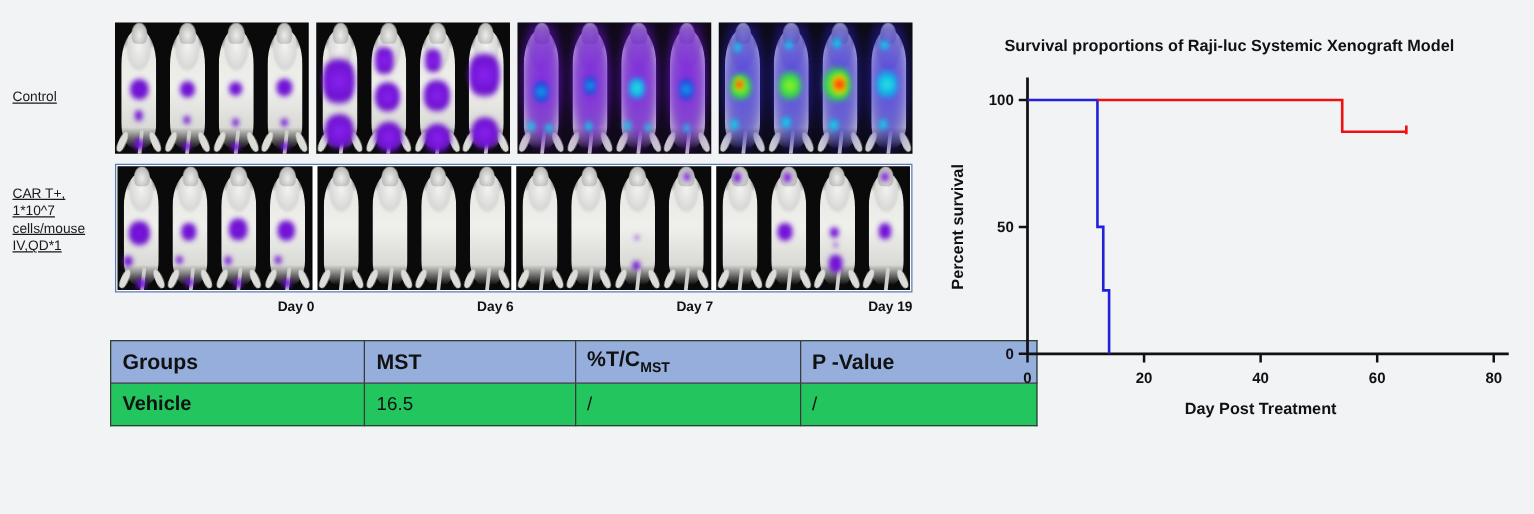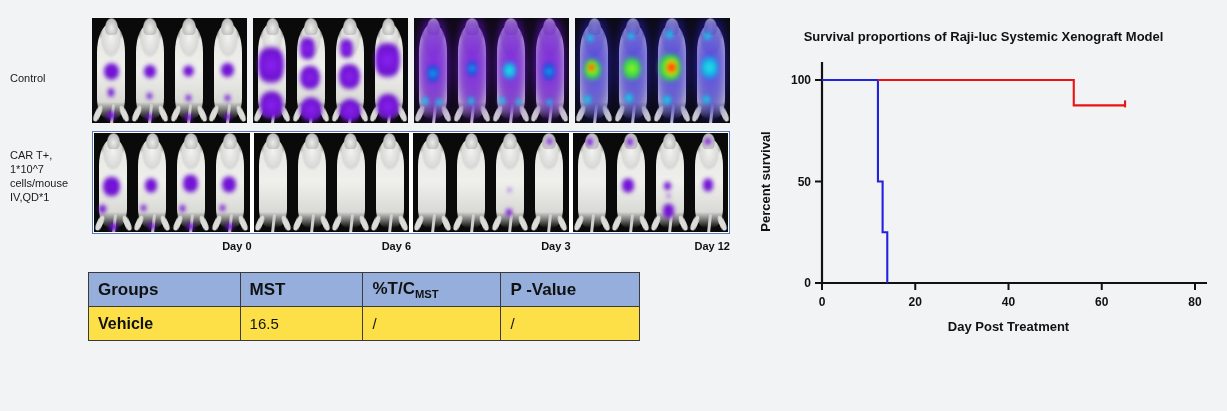--- a/index.html
+++ b/index.html
@@ -16,20 +16,21 @@
   
   #left-pane { position: absolute; left: 0; top: 0; width: 740px; height: 411px; }
 
   .row-label {
     position: absolute;
     font-size: 11px;
     line-height: 14px;
     color: #1a1a1a;
     white-space: pre-line;
     text-align: left;
+    text-decoration: underline;
   }
   #label-control { left: 10px; top: 71px; width: 80px; }
   #label-cart    { left: 10px; top: 148px; width: 82px; }
 
   .panel-row { position: absolute; display: flex; }
   #row-control { left: 92px; top: 18px; width: 638px; height: 105px; gap: 6px; }
   #row-cart {
     left: 92px; top: 131px; width: 638px; height: 103px; gap: 4px;
     border: 1px solid #5878b8; padding: 1px;
     background: #ffffff;
@@ -85,24 +86,24 @@
 
   .day-labels {
     position: absolute; left: 92px; top: 240px; width: 638px;
     display: flex; font-size: 11px; font-weight: bold; color: #111;
   }
   .day-labels > span { flex: 1 1 0; text-align: right; }
 
   
   #stats-table {
     position: absolute; left: 88px; top: 272px;
-    width: 552px;
+    width: 742px;
     border-collapse: collapse;
     font-size: 15px;
-    background: #fde047;
+    background: #22c55e;
   }
   #stats-table th, #stats-table td {
     border: 1px solid #3a3a3a;
     padding: 4px 9px;
     text-align: left;
     height: 34px;
     font-weight: normal;
     color: #111;
   }
   #stats-table thead th {
@@ -461,22 +462,22 @@
           <div class="blob bl-violet" style="left:36%;top:44%;width:26%;height:17%"></div>
           <div class="blob bl-violet" style="left:42%;top:4%;width:14%;height:9%"></div>
           </div>
       </div>
     </div>
   </div>
 
   <div class="day-labels">
     <span>Day 0</span>
     <span>Day 6</span>
-    <span>Day 3</span>
-    <span>Day 12</span>
+    <span>Day 7</span>
+    <span>Day 19</span>
   </div>
 
   <table id="stats-table">
     <colgroup>
         <col class="c1">
         <col class="c2">
         <col class="c3">
         <col class="c4">
       </colgroup>
     <thead>

